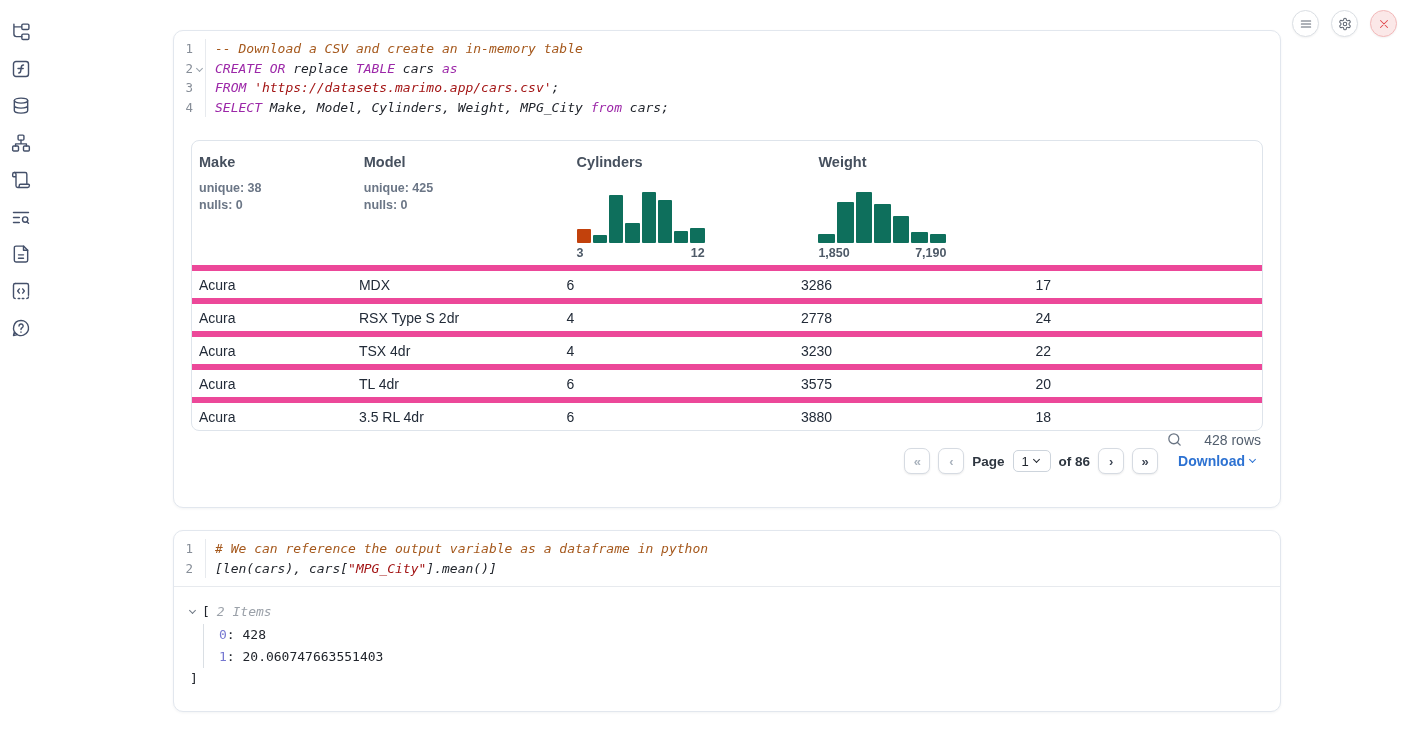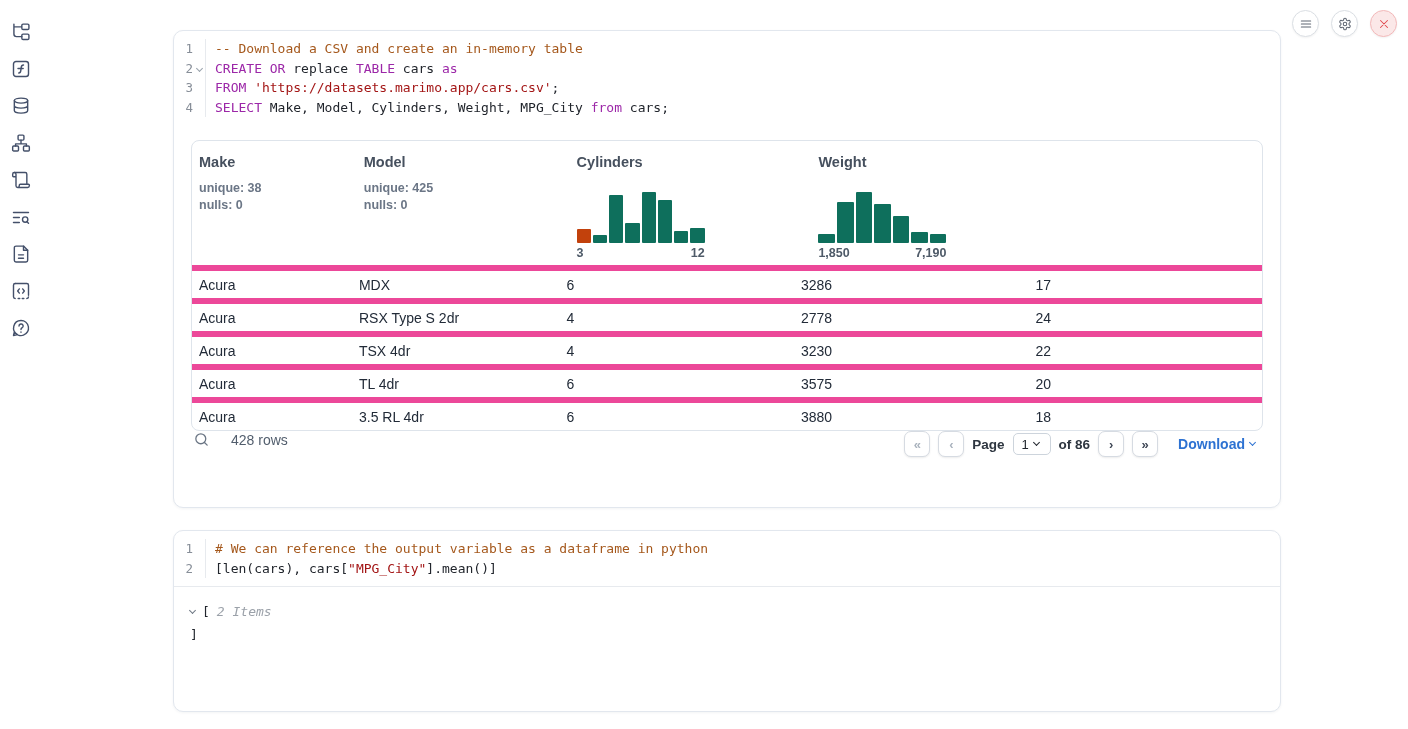--- a/index.html
+++ b/index.html
@@ -25,21 +25,21 @@
   #cell1{top:30px;height:478px;}
   #cell2{top:530px;height:182px;}
 
   
   .code-block{padding:8px 0;font-family:"DejaVu Sans Mono",monospace;font-size:13px;line-height:19.6px;color:#21252c;}
   .code-line{display:flex;}
   .ln{flex:none;width:32px;padding-right:12px;text-align:right;color:#878e98;font-size:12.5px;
     border-right:1px solid #e7eaee;position:relative;}
   .fold{position:absolute;right:3px;top:7px;width:5px;height:5px;
     border-right:1.4px solid #98a1ab;border-bottom:1.4px solid #98a1ab;transform:rotate(45deg);}
-  .code-text{padding-left:9px;white-space:pre;}
+  .code-text{padding-left:9px;white-space:pre;font-style:italic;}
   .tok-kw{color:#9c27a8;}
   .tok-comment{color:#a5581c;}
   .tok-str{color:#a31515;}
 
   
   .outvar-row{height:29px;border-top:1px solid #e7eaee;border-bottom:1px solid #e7eaee;
     display:flex;align-items:center;padding:0 12px;gap:9px;font-size:11.5px;}
   .outvar-label{color:#0c7bab;font-weight:700;}
   .outvar-input{width:78px;height:18px;border:1px solid #b9d7e6;border-radius:4px;color:#0c7bab;
     font-weight:700;font-size:11px;line-height:16px;padding:0 7px;}
@@ -58,21 +58,21 @@
   .col-label{font-size:14.5px;color:#46505e;margin-bottom:10px;}
   .col-stat{font-size:12.5px;color:#6b7686;line-height:16.5px;}
   .hist{margin-top:auto;padding-bottom:5px;width:128px;}
   .hist-bars{display:flex;align-items:flex-end;gap:2px;height:53px;}
   .hist-bar{flex:1;border-radius:1px;}
   .hist-axis{display:flex;justify-content:space-between;font-size:12.5px;color:#4e5a68;margin-top:3px;}
   .t-row{display:flex;border-top:6px solid #ec4899;height:33px;align-items:center;}
   .t-cell{padding:0 8px 0 7px;font-size:14px;color:#222b38;white-space:nowrap;overflow:hidden;}
 
   
-  .table-footer{display:flex;align-items:flex-start;height:46px;padding:0 2px;}
+  .table-footer{display:flex;align-items:flex-end;height:46px;padding:0 2px;flex-direction:column;}
   .tf-left{display:flex;align-items:center;gap:21px;color:#525e6d;font-size:14px;}
   .tf-left svg{width:17px;height:17px;stroke:#6a7584;fill:none;stroke-width:1.7;stroke-linecap:round;}
   .tf-right{margin-left:auto;display:flex;align-items:center;gap:8px;}
   .pg-btn{width:26px;height:26px;border:1px solid #d6dbe2;border-radius:7px;background:#fff;cursor:pointer;
     box-shadow:0 1px 2px rgba(0,0,0,.08);font-size:13px;font-weight:700;display:flex;align-items:center;justify-content:center;color:#3f4856;font-family:"Liberation Sans",sans-serif;}
   .pg-btn.disabled{color:#a9b2bd;}
   .pg-text{font-size:13.5px;color:#2e3640;font-weight:700;}
   .pg-select{min-width:38px;height:22px;border:1px solid #cdd4dc;border-radius:5px;background:#fff;cursor:pointer;
     display:flex;align-items:center;padding:0 5px 0 8px;font-size:13px;color:#21262e;gap:5px;}
   .css-caret{width:5px;height:5px;border-right:1.4px solid currentColor;border-bottom:1.4px solid currentColor;
@@ -324,15 +324,19 @@
       </div>
     </div>
   <div class="tree">
     <div class="tree-row">
       <span class="tree-caret">
           <span class="css-caret"></span>
         </span>
       <span>[</span>
       <span class="tree-items">2 Items</span>
     </div>
+    <div class="tree-entries" id="tree-entries">
+        <div><span class="tree-key">0</span><span>: </span><span>428</span></div>
+        <div><span class="tree-key">1</span><span>: </span><span>20.060747663551403</span></div>
+      </div>
     <div>]</div>
   </div>
 </section>
 
 </body></html>

